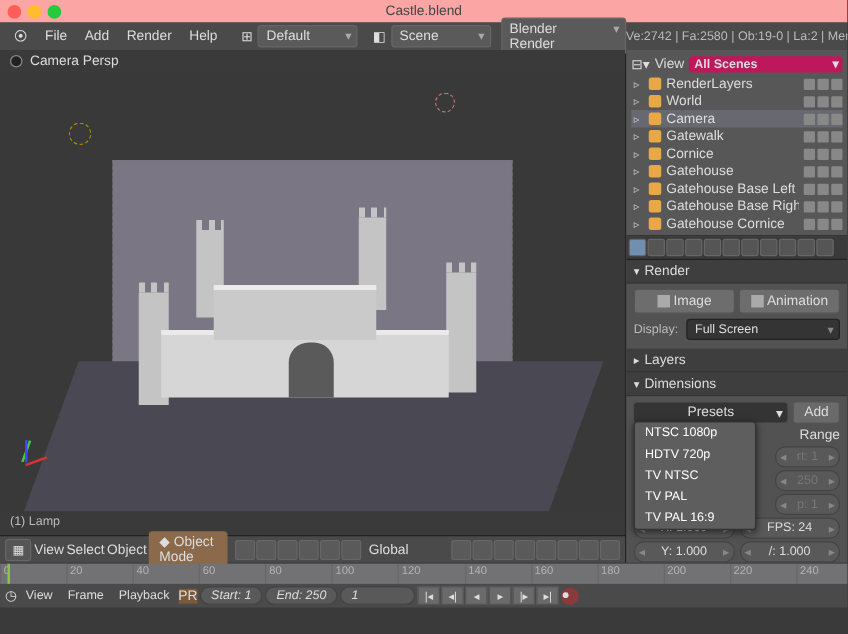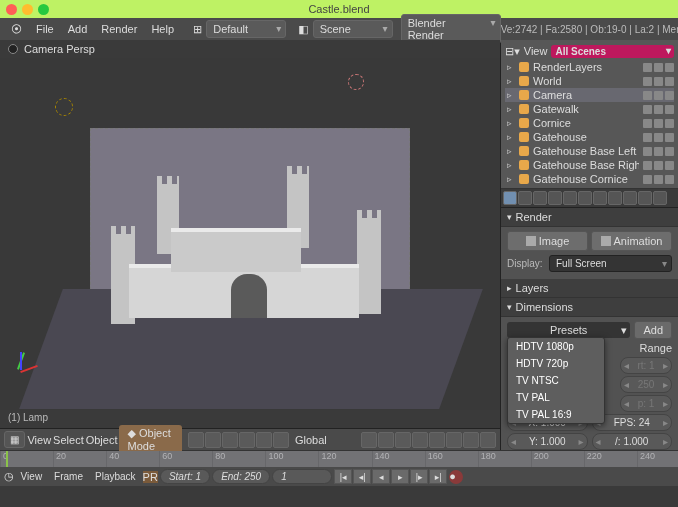--- a/index.html
+++ b/index.html
@@ -1,17 +1,17 @@
 <!DOCTYPE html>
 <html><head>
 <meta charset="utf-8">
 <style>
 *{margin:0;padding:0;box-sizing:border-box;font-family:Arial,sans-serif;font-size:11px;color:#ddd;}
 body{background:#3a3a3a;width:678px;height:507px;overflow:hidden;position:relative;}
-.titlebar{height:18px;background:#bef264;display:flex;align-items:center;padding:0 6px;color:#333;}
+.titlebar{height:18px;background:#fca5a5;display:flex;align-items:center;padding:0 6px;color:#333;}
 .traffic{display:flex;gap:5px;margin-right:auto;}
 .tl{width:11px;height:11px;border-radius:50%;}
 .tl.red{background:#ff5f56;}.tl.yel{background:#ffbd2e;}.tl.grn{background:#27c93f;}
 .titlebar .title{position:absolute;left:50%;transform:translateX(-50%);color:#444;}
 .menubar{height:22px;background:#4a4a4a;display:flex;align-items:center;gap:0;padding:0 4px;}
 .menubar .mi{padding:3px 7px;cursor:default;}
 .menubar .divider{width:1px;height:16px;background:#666;margin:0 4px;}
 .menubar .ddsel{background:#5a5a5a;padding:2px 20px 2px 6px;border:1px solid #666;border-radius:3px;min-width:80px;position:relative;}
 .menubar .ddsel::after{content:"▾";position:absolute;right:4px;top:2px;font-size:10px;color:#aaa;}
 .menubar .stats{margin-left:auto;font-size:10px;color:#bbb;white-space:nowrap;}
@@ -323,21 +323,21 @@
 
       <div class="panelhdr">
           <span class="arr">▾</span>
           <span>Dimensions</span>
         </div>
       <div class="panelbody">
         <div class="row presetmenu">
           <div class="presetbtn">Presets</div>
           <div class="addbtn">Add</div>
           <div class="dropdown" id="presetdrop">
-              <div class="opt">HDTV 1080p</div>
+              <div class="opt">NTSC 1080p</div>
               <div class="opt">HDTV 720p</div>
               <div class="opt">TV NTSC</div>
               <div class="opt">TV PAL</div>
               <div class="opt">TV PAL 16:9</div>
             </div>
         </div>
         <div class="row" style="justify-content:flex-end;color:#999;font-size:10px;">
             <span>Range</span>
           </div>
         <div class="dimflds" style="justify-content:flex-end;">

